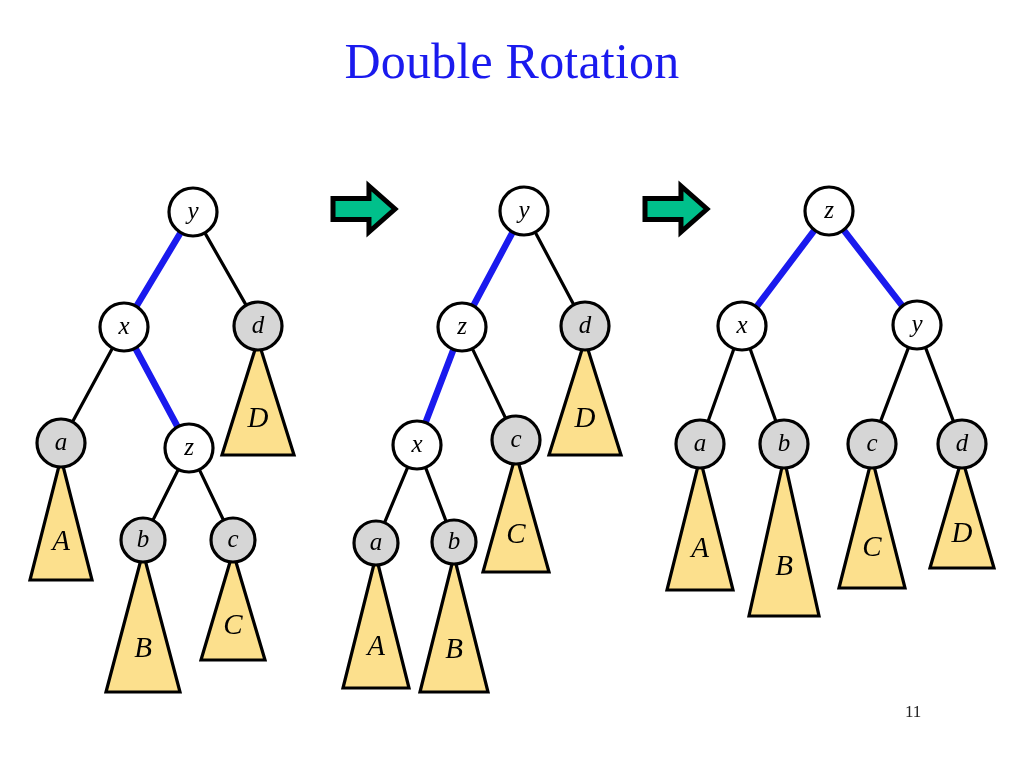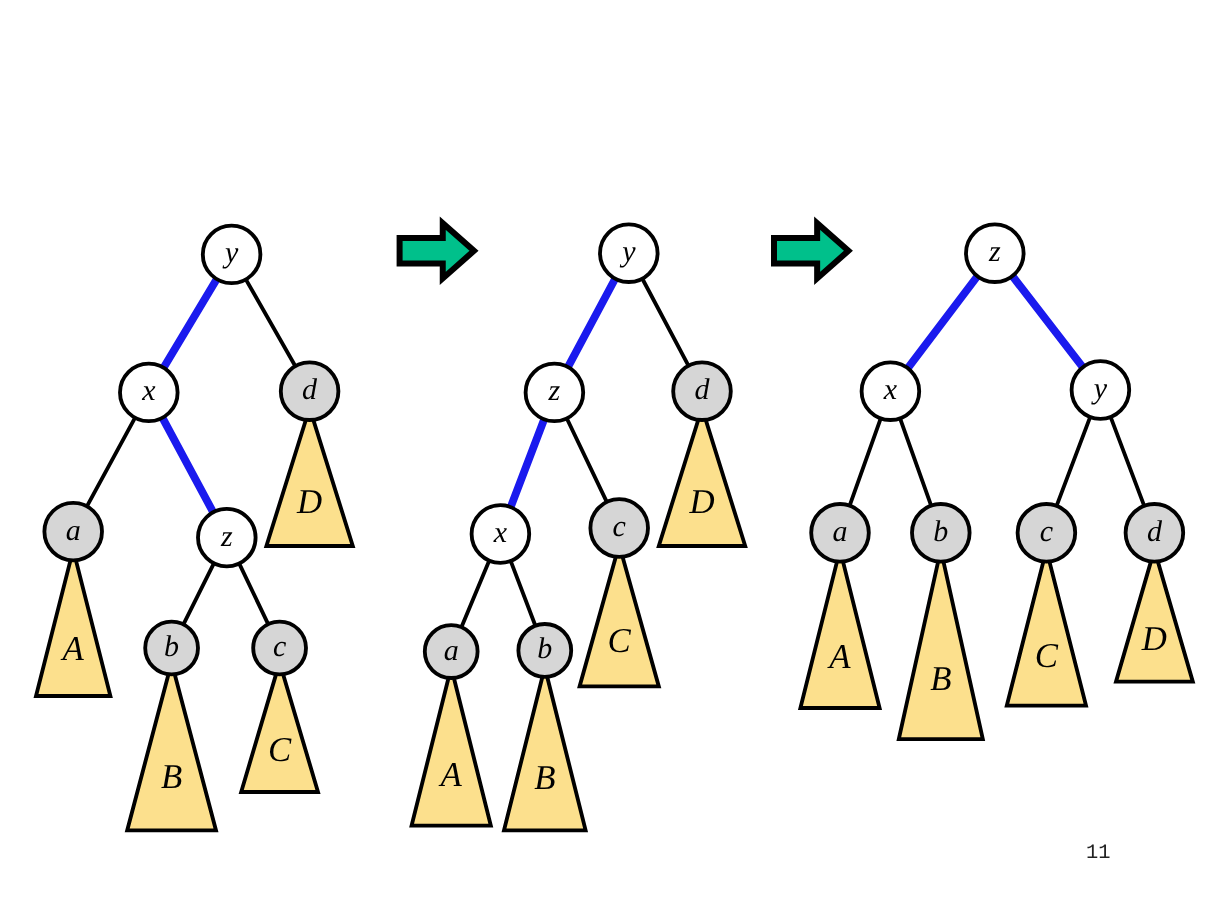--- a/index.html
+++ b/index.html
@@ -32,21 +32,21 @@
     font-weight: normal;
     color: #1a1aee;
     letter-spacing: 0.2px;
     line-height: 1;
     margin: 0;
   }
   #page-number {
     position: absolute;
     left: 905px;
     top: 702px;
-    font-family: Liberation Mono, monospace;
+    font-family: Liberation Serif, serif;
     font-size: 17px;
     color: #222222;
   }
   svg#diagram {
     position: absolute;
     left: 0;
     top: 0;
   }
   .edge { stroke: #000000; stroke-width: 3.2; fill: none; stroke-linecap: round; }
   .edge-hl { stroke: #1a1aee; stroke-width: 6.5; fill: none; stroke-linecap: round; }
@@ -70,20 +70,21 @@
     text-anchor: middle;
     dominant-baseline: middle;
   }
   .arrow-shape { fill: #00c08b; stroke: #000000; stroke-width: 5; stroke-linejoin: miter; }
 </style>
 </head>
 <body>
 
 <div id="slide">
 
+  <h1 id="slide-title">Double Rotation</h1>
 
   <svg id="diagram" width="1024" height="768" viewBox="0 0 1024 768">
     <g id="arrows-layer">
         <polygon points="333,198.42 368.96,198.42 368.96,186 395,209 368.96,232 368.96,219.58 333,219.58" class="arrow-shape" fill="#00c08b"></polygon>
         <polygon points="645,198.42 680.96,198.42 680.96,186 707,209 680.96,232 680.96,219.58 645,219.58" class="arrow-shape" fill="#00c08b"></polygon>
       </g>
     <g id="trees-layer">
         <g>
           <g>
             <line x1="181.6810933805944" y1="230.86484436567596" x2="135.3189066194056" y2="308.135155634324" class="edge-hl" stroke="#1a1aee"></line>

